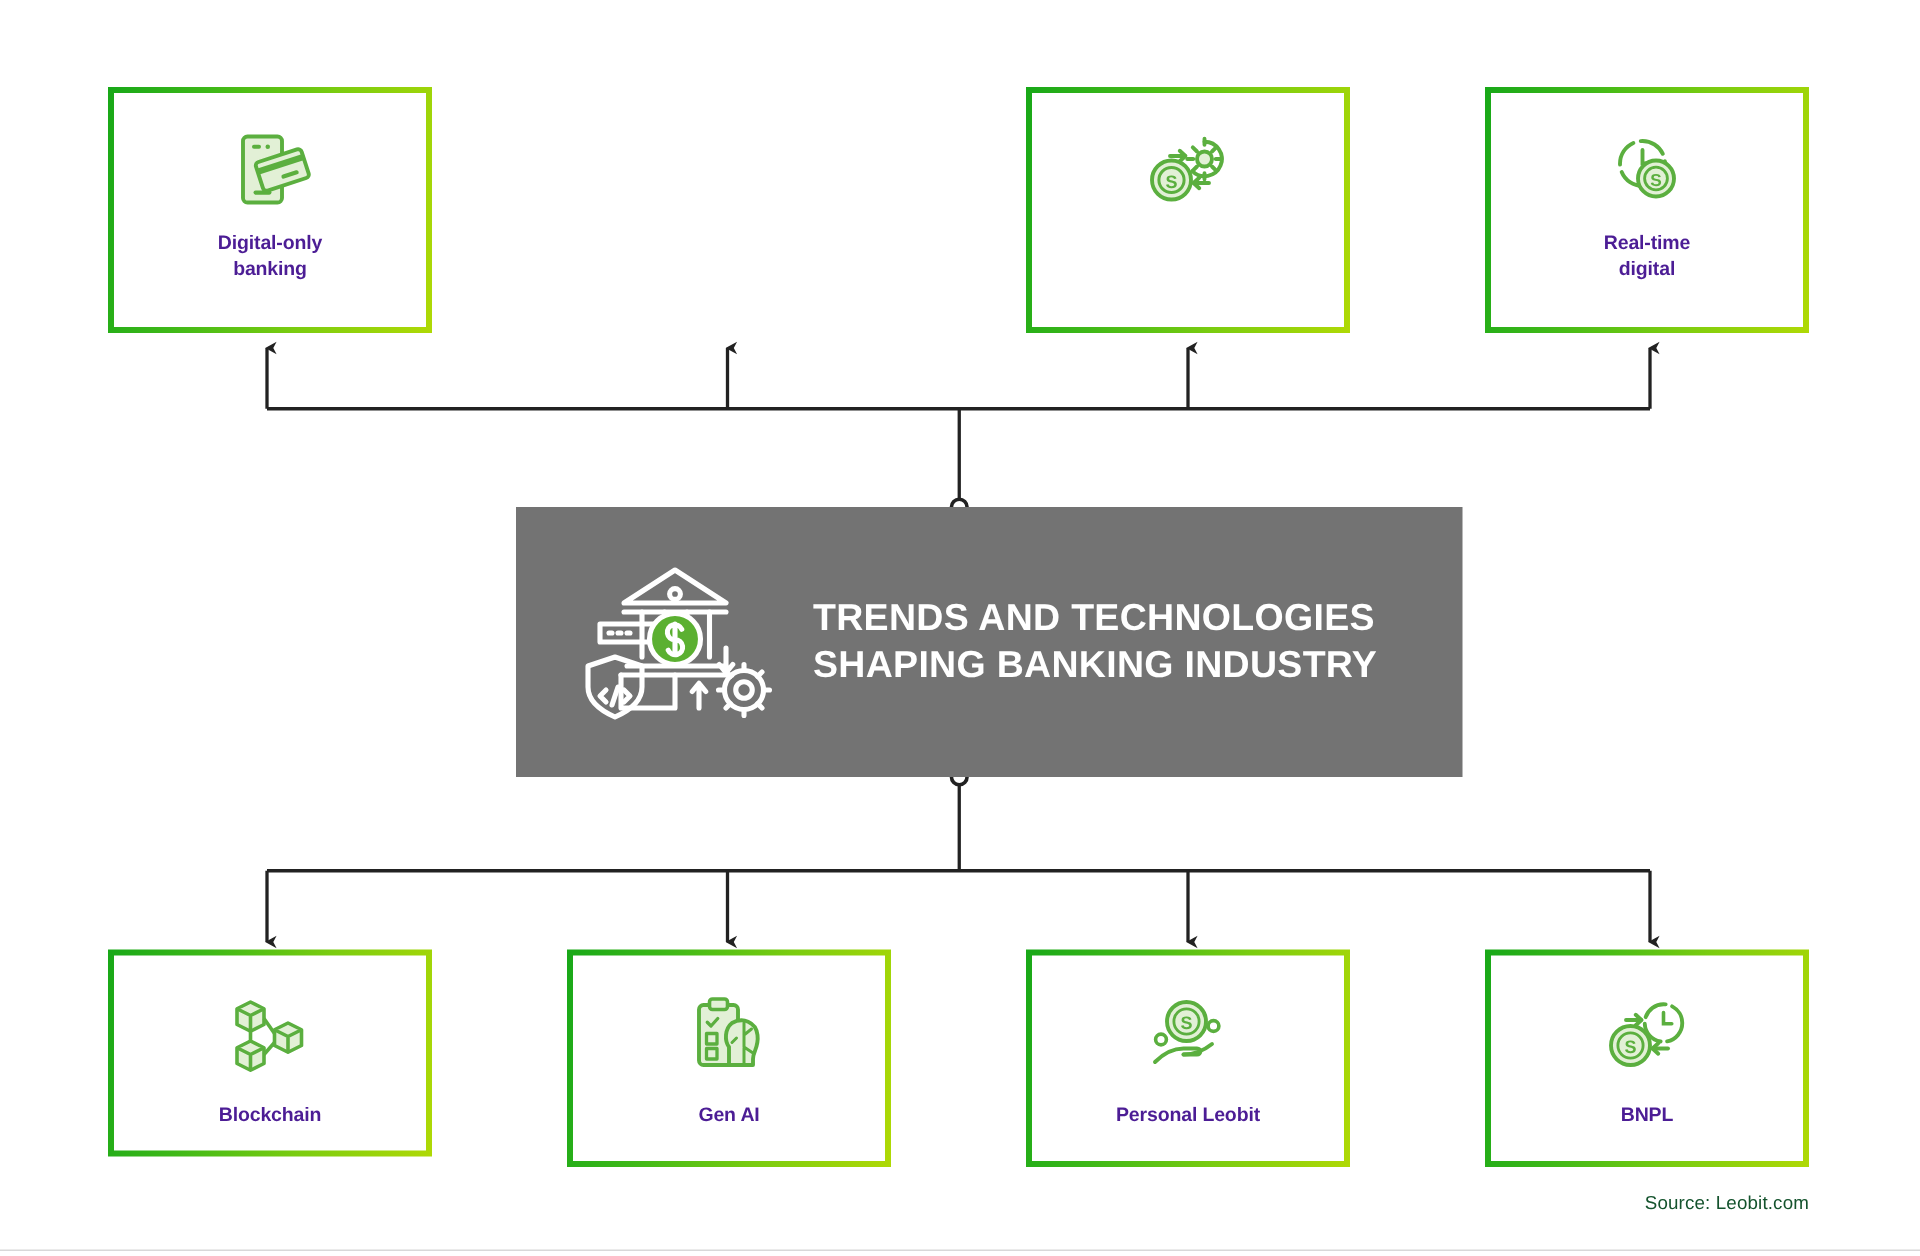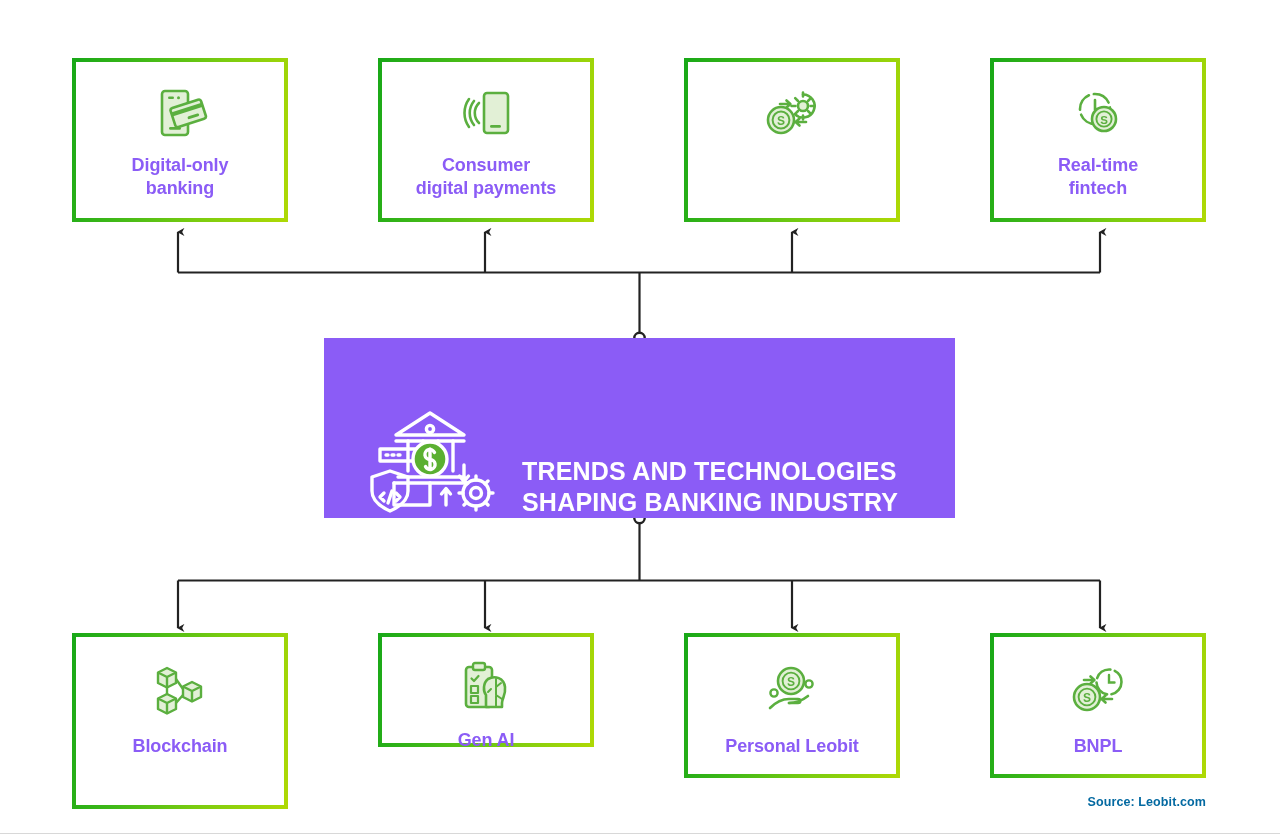--- a/index.html
+++ b/index.html
@@ -46,41 +46,42 @@
     z-index:0;
   }
   .node-icon{
     margin-top:22px;
     height:62px;
     display:flex;align-items:center;justify-content:center;
   }
   .node-label{
     margin-top:10px;
     text-align:center;
-    color:#8b5cf6;
-    font-size:18px;
+    color:#4c1d95;
+    font-size:13px;
     line-height:1.28;
     font-weight:600;
     letter-spacing:-0.1px;
     padding:0 8px;
     white-space:pre-line;
   }
 
   .row-top .node-icon{margin-top:20px;}
   .row-bottom .node-icon{margin-top:22px;}
   .row-bottom .node-label{margin-top:14px;}
 
   
   #center-box{
     position:absolute;
     z-index:3;
-    background:#8b5cf6;
+    background:#737373;
     display:flex;
-    align-items:flex-end;
+    align-items:center;
     box-sizing:border-box;
+    margin-left:20px;
   }
   #center-icon{
     margin-left:40px;
     flex:0 0 auto;
     width:140px;height:115px;
     display:flex;align-items:center;justify-content:center;
   }
   #center-title{
     margin-left:18px;
     color:#ffffff;
@@ -89,23 +90,23 @@
     line-height:1.25;
     letter-spacing:0.2px;
     white-space:pre-line;
   }
 
   
   #source{
     position:absolute;
     right:74px;
     top:795px;
-    color:#0369a1;
+    color:#14532d;
     font-size:12.5px;
-    font-weight:bold;
+    font-weight:normal;
     letter-spacing:0.1px;
     z-index:3;
   }
   #bottom-rule{
     position:absolute;
     left:0;top:833px;width:1280px;height:1px;
     background:#d8d8d8;
     z-index:2;
   }
 </style>
@@ -159,37 +160,20 @@
             <rect x="20" y="23" width="32" height="4.2" fill="#5BAF3F"></rect>
             <rect x="34" y="32" width="12" height="2.8" rx="1.4" fill="#5BAF3F"></rect>
           </g>
         </svg>
       </div>
       <div class="node-label">Digital-only
 banking</div>
     </div>
   </div>
 
-  <div class="node row-top" style="left:378px;top:58px;width:216px;height:164px;">
-    <div class="node-inner">
-      <div class="node-icon">
-        <svg width="56" height="56" viewBox="0 0 56 56">
-          <rect x="26" y="8" width="24" height="40" rx="3" fill="#E2F0D6" stroke="#5BAF3F" stroke-width="2.6"></rect>
-          <rect x="32" y="40" width="11" height="2.8" rx="1.4" fill="#5BAF3F"></rect>
-          <g fill="none" stroke="#5BAF3F" stroke-width="2.6" stroke-linecap="round">
-            <path d="M21 18 A14 14 0 0 0 21 38"></path>
-            <path d="M16 16 A19 19 0 0 0 16 40"></path>
-            <path d="M11 14 A24 24 0 0 0 11 42"></path>
-          </g>
-        </svg>
-      </div>
-      <div class="node-label">Consumer
-digital payments</div>
-    </div>
-  </div>
 
   <div class="node row-top" style="left:684px;top:58px;width:216px;height:164px;">
     <div class="node-inner">
       <div class="node-icon">
         <svg width="58" height="56" viewBox="0 0 58 56">
           <circle cx="18" cy="35" r="13" fill="#E2F0D6" stroke="#5BAF3F" stroke-width="2.6"></circle>
           <circle cx="18" cy="35" r="8.4" fill="none" stroke="#5BAF3F" stroke-width="2"></circle>
           <text x="18" y="40.2" text-anchor="middle" font-family="'Liberation Sans',sans-serif" font-size="12" font-weight="bold" fill="#5BAF3F">S</text>
           <g fill="none" stroke="#5BAF3F" stroke-width="2.6" stroke-linecap="round" stroke-linejoin="round">
             <path d="M40 9.5 a11.5 11.5 0 1 1 -8.1 19.6"></path>
@@ -217,21 +201,21 @@
           </g>
           <g fill="none" stroke="#5BAF3F" stroke-width="2.6" stroke-linecap="round">
             <path d="M25 15 v9 h7"></path>
           </g>
           <circle cx="34" cy="34" r="12" fill="#E2F0D6" stroke="#5BAF3F" stroke-width="2.6"></circle>
           <circle cx="34" cy="34" r="7.6" fill="none" stroke="#5BAF3F" stroke-width="1.9"></circle>
           <text x="34" y="38.8" text-anchor="middle" font-family="'Liberation Sans',sans-serif" font-size="11.5" font-weight="bold" fill="#5BAF3F">S</text>
         </svg>
       </div>
       <div class="node-label">Real-time
-fintech</div>
+digital</div>
     </div>
   </div>
 
   <div id="center-box" style="left:324px;top:338px;width:631px;height:180px;">
     <div id="center-icon">
       <svg width="132" height="112" viewBox="0 0 132 112">
         <g fill="none" stroke="#ffffff" stroke-width="3.4" stroke-linecap="round" stroke-linejoin="round">
 
           <path d="M62 8 L96 30 L28 30 Z"></path>
           <circle cx="62" cy="24" r="3.6"></circle>
@@ -258,21 +242,21 @@
           <circle cx="108" cy="88" r="5.5"></circle>
           <path d="M108 71 v4 M108 101 v4 M91 88 h4 M121 88 h4
                    M96 76 l2.9 2.9 M117.1 97.1 l2.9 2.9 M120 76 l-2.9 2.9 M98.9 97.1 l-2.9 2.9"></path>
         </g>
       </svg>
     </div>
     <div id="center-title">TRENDS AND TECHNOLOGIES
 SHAPING BANKING INDUSTRY</div>
   </div>
 
-  <div class="node row-bottom" style="left:72px;top:633px;width:216px;height:176px;">
+  <div class="node row-bottom" style="left:72px;top:633px;width:216px;height:138px;">
     <div class="node-inner">
       <div class="node-icon">
         <svg width="58" height="56" viewBox="0 0 58 56">
           <g stroke="#5BAF3F" stroke-width="2.4" stroke-linejoin="round" fill="#E2F0D6">
             <path d="M16 6 L25 10.5 L25 21 L16 25.5 L7 21 L7 10.5 Z"></path>
             <path d="M7 10.5 L16 15 L25 10.5 M16 15 v10.5"></path>
             <path d="M41 20 L50 24.5 L50 35 L41 39.5 L32 35 L32 24.5 Z"></path>
             <path d="M32 24.5 L41 29 L50 24.5 M41 29 v10.5"></path>
             <path d="M16 32 L25 36.5 L25 47 L16 51.5 L7 47 L7 36.5 Z"></path>
             <path d="M7 36.5 L16 41 L25 36.5 M16 41 v10.5"></path>
@@ -281,21 +265,21 @@
             <path d="M25 17 L32 27"></path>
             <path d="M25 41 L32 33"></path>
             <path d="M16 25.5 v6.5"></path>
           </g>
         </svg>
       </div>
       <div class="node-label">Blockchain</div>
     </div>
   </div>
 
-  <div class="node row-bottom" style="left:378px;top:633px;width:216px;height:114px;">
+  <div class="node row-bottom" style="left:378px;top:633px;width:216px;height:145px;">
     <div class="node-inner">
       <div class="node-icon">
         <svg width="56" height="56" viewBox="0 0 56 56">
           <rect x="8" y="8" width="26" height="40" rx="3" fill="#E2F0D6" stroke="#5BAF3F" stroke-width="2.6"></rect>
           <rect x="15" y="4" width="12" height="7" rx="2" fill="#E2F0D6" stroke="#5BAF3F" stroke-width="2.4"></rect>
           <g fill="none" stroke="#5BAF3F" stroke-width="2.2" stroke-linecap="round" stroke-linejoin="round">
             <path d="M13.5 19.5 l2.5 2.5 4.5 -5"></path>
             <rect x="13" y="27" width="7" height="7"></rect>
             <rect x="13" y="37" width="7" height="7"></rect>
           </g>

